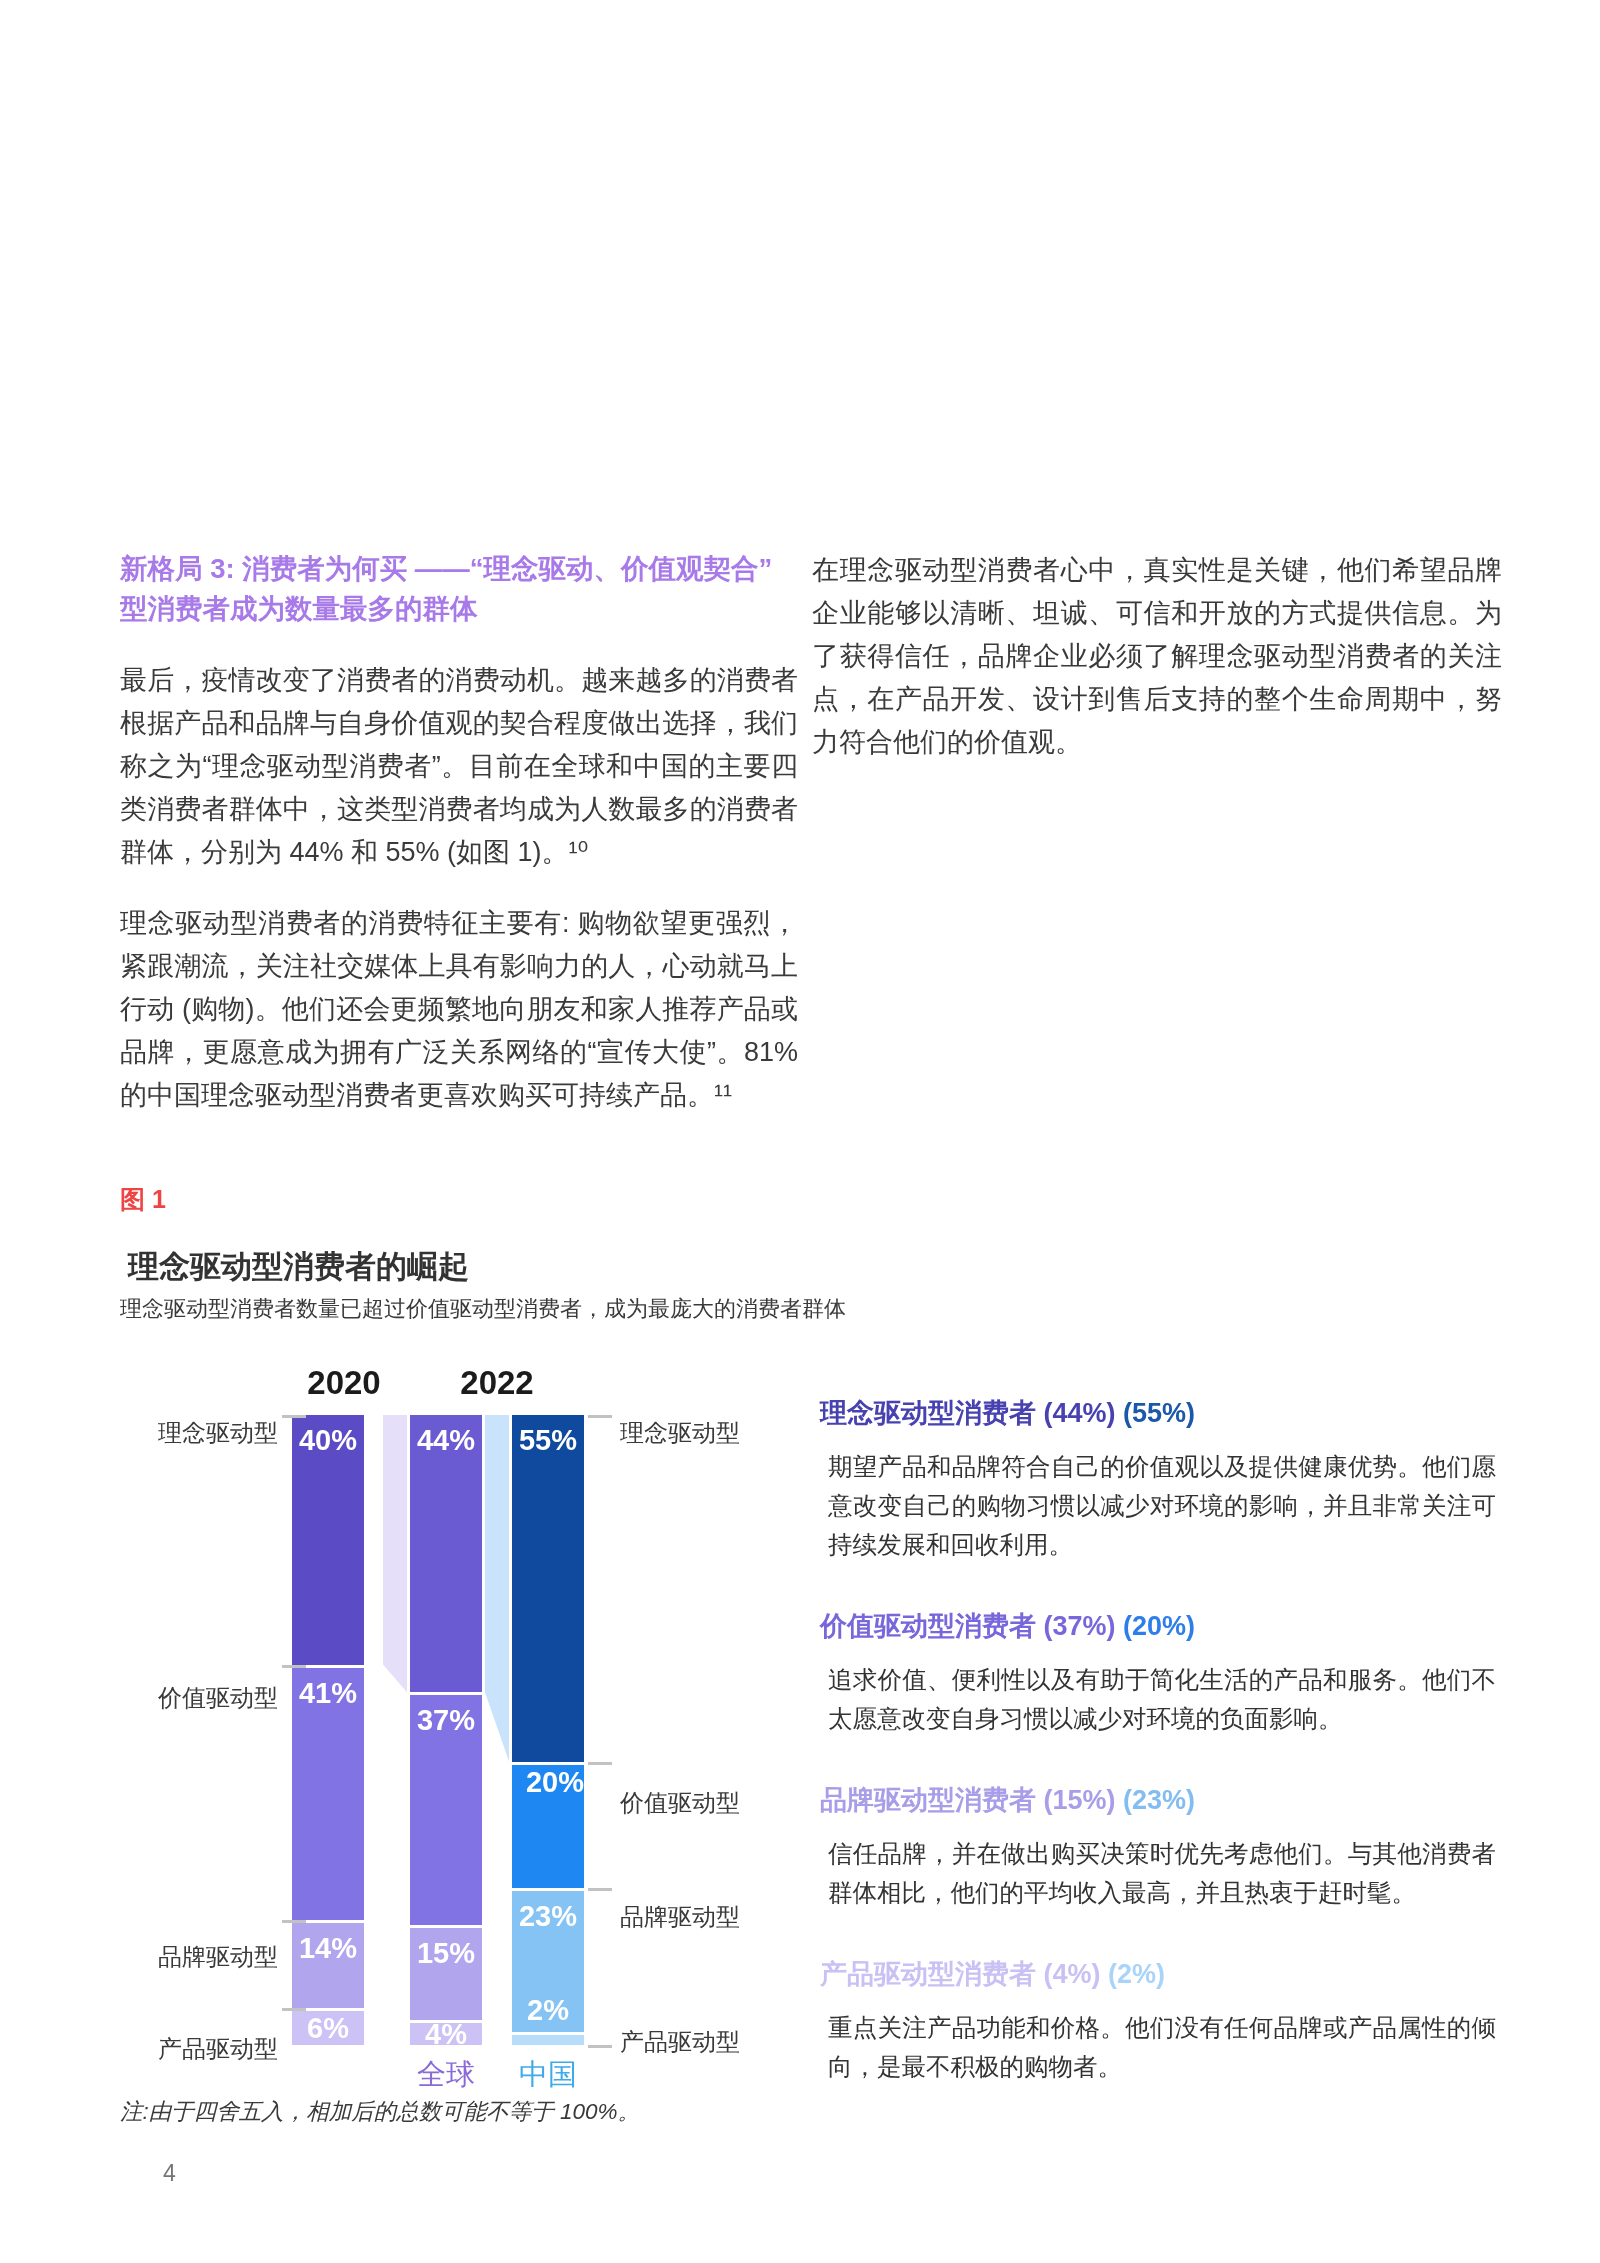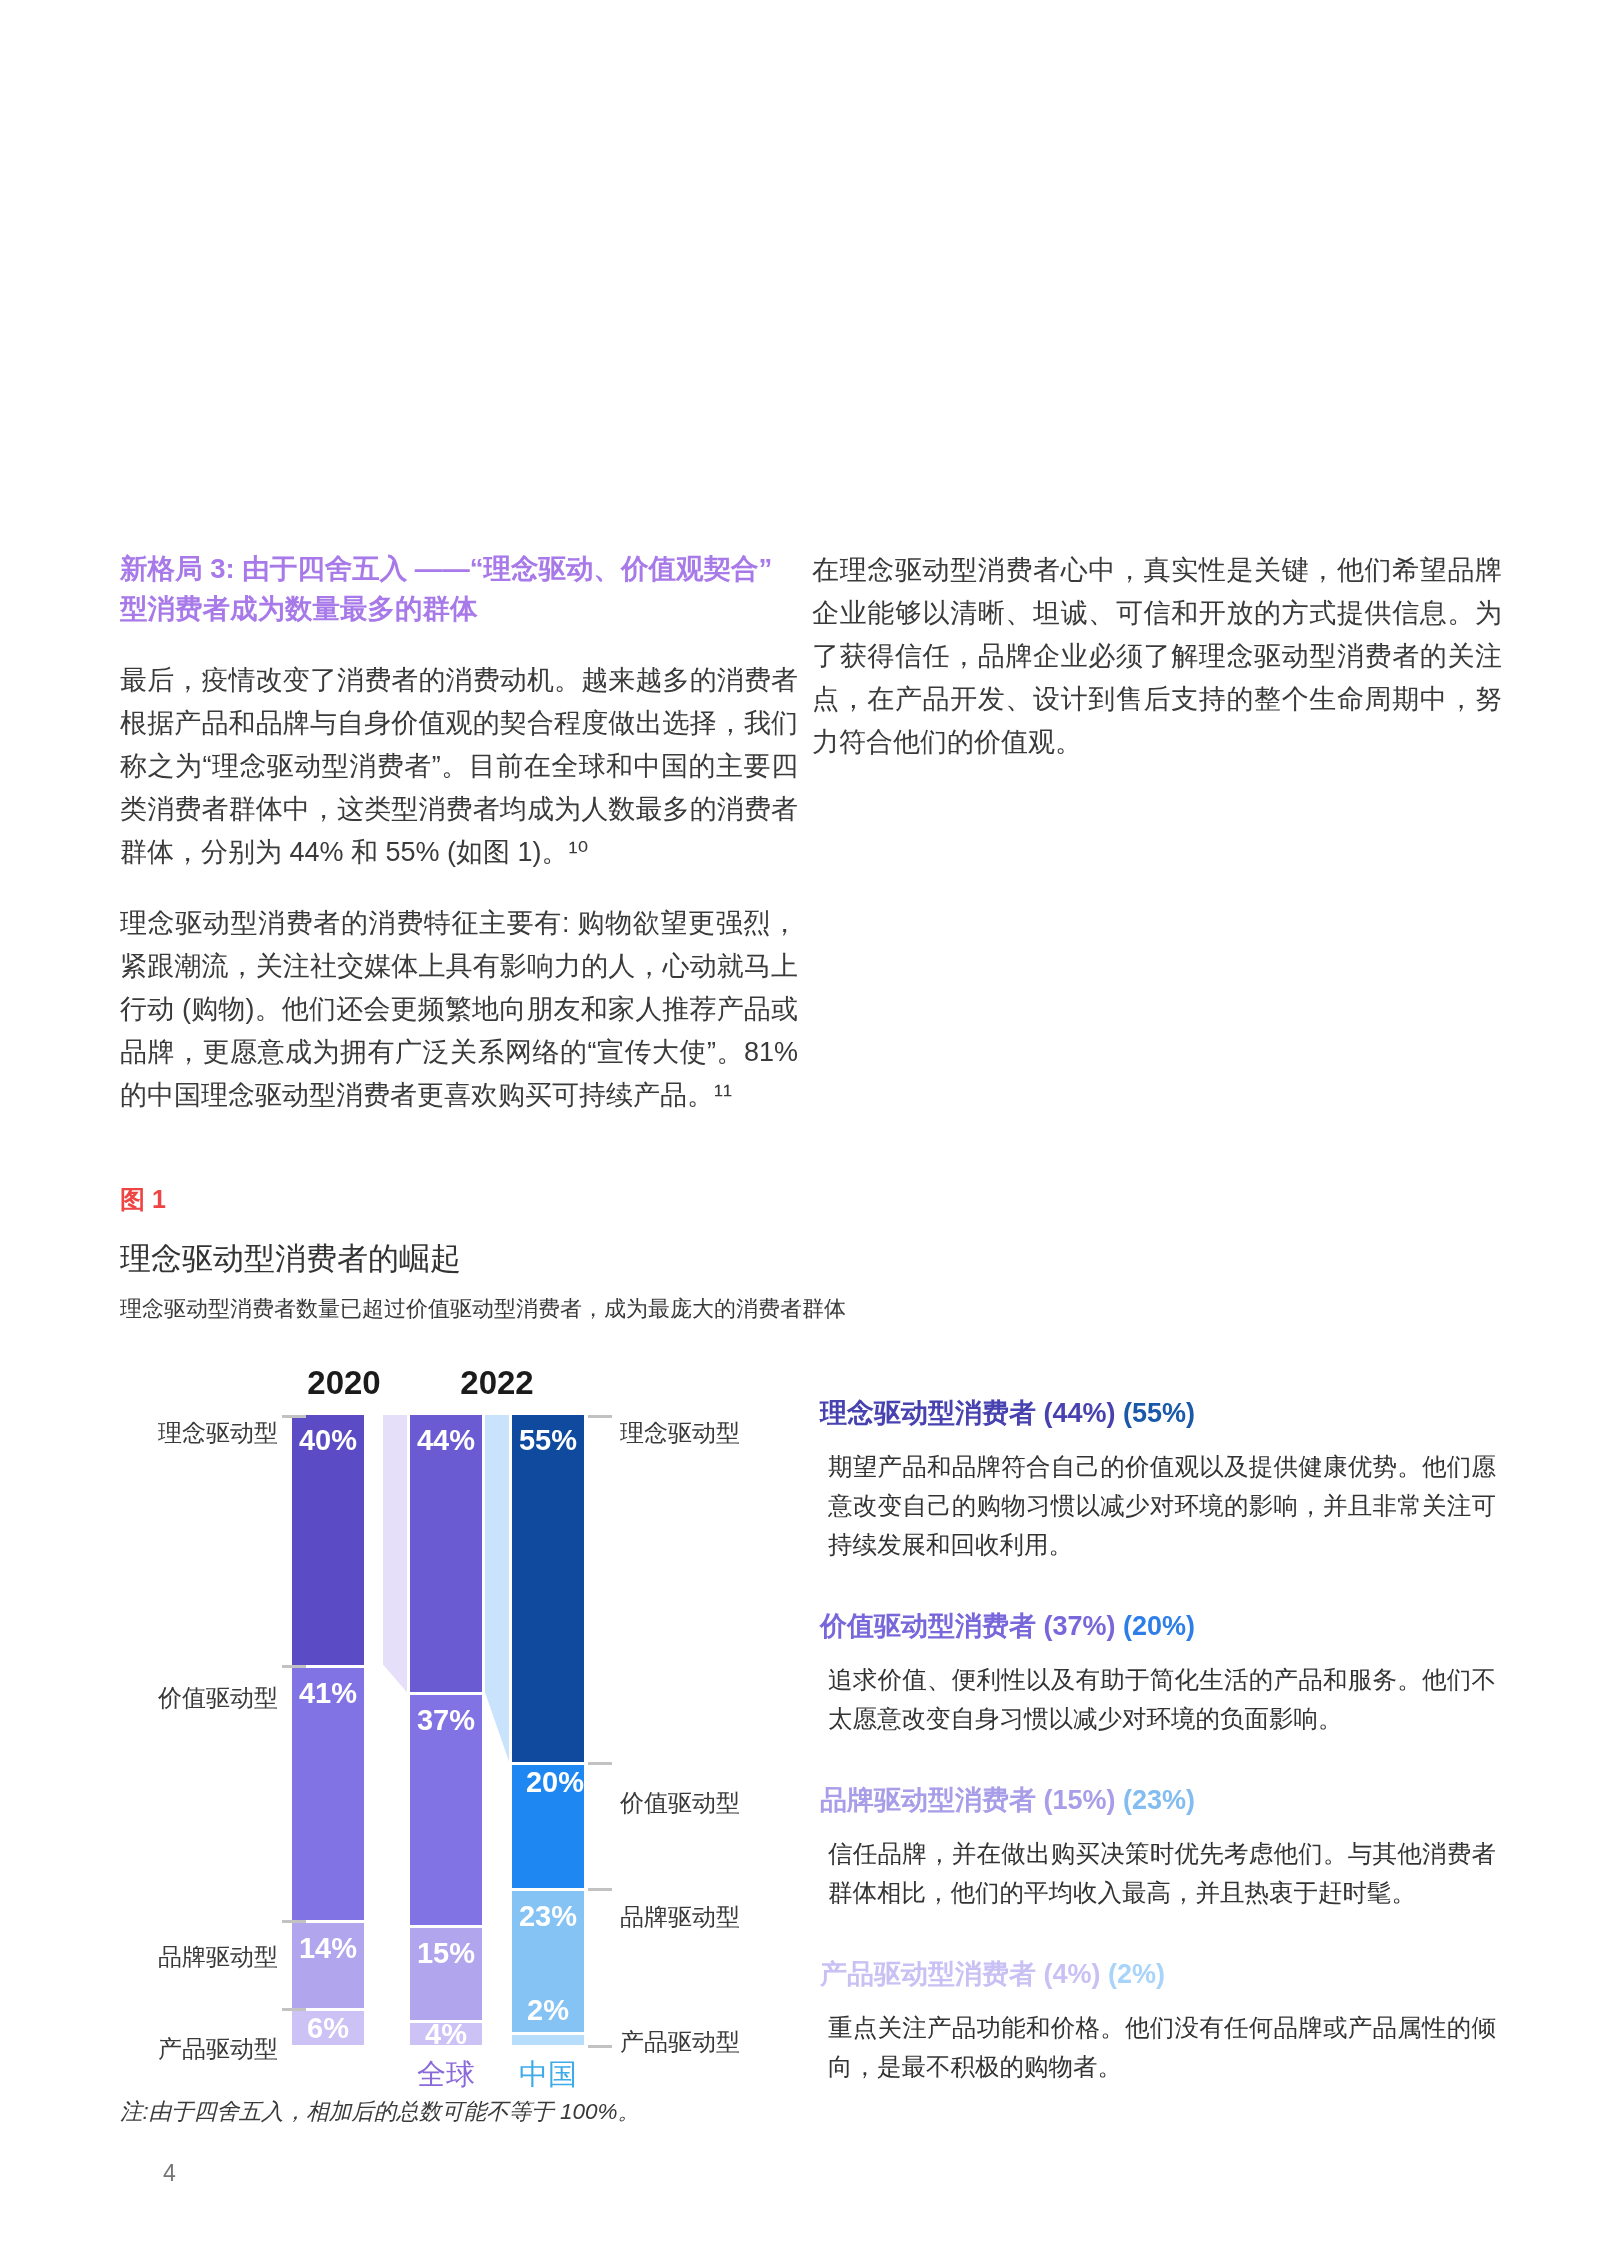--- a/index.html
+++ b/index.html
@@ -14,21 +14,21 @@
   .col-left{position:absolute;left:120px;top:549px;width:678px;}
   .col-right{position:absolute;left:812px;top:549px;width:690px;}
   .section-heading{
     margin:0 0 30px 0;font-size:27.5px;line-height:40px;font-weight:700;
   }
   .para{margin:0 0 28px 0;font-size:27px;line-height:43px;color:#3a3a3a;
     text-align:justify;}
 
   
   .fig-label{position:absolute;left:120px;top:1183px;font-size:25px;font-weight:700;}
-  .fig-title{position:absolute;left:120px;top:1238px;margin:0;font-size:31px;font-weight:400;color:#333;}
+  .fig-title{position:absolute;left:120px;top:1238px;margin:8px;font-size:31px;font-weight:700;color:#333;}
   .fig-subtitle{position:absolute;left:120px;top:1294px;font-size:22px;color:#3a3a3a;}
 
   
   .chart{position:absolute;left:120px;top:1360px;width:790px;height:780px;}
   .bar{position:absolute;}
   .seg{position:absolute;left:0;width:100%;box-sizing:border-box;}
   .seg-label{position:absolute;left:0;width:100%;text-align:center;color:#fff;
     font-weight:700;font-size:29px;line-height:34px;}
   .conn{position:absolute;}
   .tick{position:absolute;width:24px;height:0;border-top:3px solid #c2c2c2;}
@@ -47,21 +47,21 @@
   
   .footnote{position:absolute;left:120px;top:2096px;font-size:22.5px;font-style:italic;color:#3a3a3a;}
   .page-number{position:absolute;left:163px;top:2160px;font-size:23px;color:#757575;}
 </style>
 </head>
 <body>
 
 <div class="page">
 
   <div class="col-left">
-    <h2 class="section-heading" style="color: rgb(168, 121, 232);">新格局 3: 由于四舍五入 ——“理念驱动、价值观契合”型消费者成为数量最多的群体</h2>
+    <h2 class="section-heading" style="color: rgb(168, 121, 232);">新格局 3: 消费者为何买 ——“理念驱动、价值观契合”型消费者成为数量最多的群体</h2>
     <div id="left-paras">
         <p class="para">最后，疫情改变了消费者的消费动机。越来越多的消费者根据产品和品牌与自身价值观的契合程度做出选择，我们称之为“理念驱动型消费者”。目前在全球和中国的主要四类消费者群体中，这类型消费者均成为人数最多的消费者群体，分别为 44% 和 55% (如图 1)。¹⁰</p>
         <p class="para">理念驱动型消费者的消费特征主要有: 购物欲望更强烈，紧跟潮流，关注社交媒体上具有影响力的人，心动就马上行动 (购物)。他们还会更频繁地向朋友和家人推荐产品或品牌，更愿意成为拥有广泛关系网络的“宣传大使”。81% 的中国理念驱动型消费者更喜欢购买可持续产品。¹¹</p>
       </div>
   </div>
 
   <div class="col-right" id="right-paras">
       <p class="para">在理念驱动型消费者心中，真实性是关键，他们希望品牌企业能够以清晰、坦诚、可信和开放的方式提供信息。为了获得信任，品牌企业必须了解理念驱动型消费者的关注点，在产品开发、设计到售后支持的整个生命周期中，努力符合他们的价值观。</p>
     </div>
 

